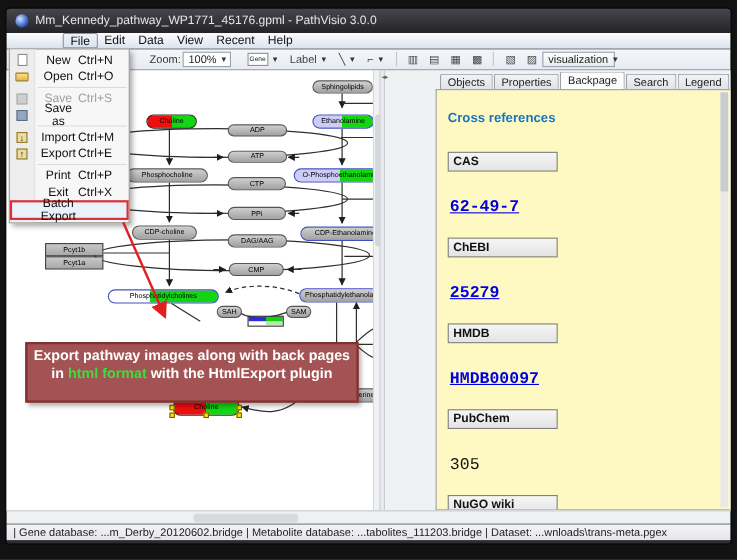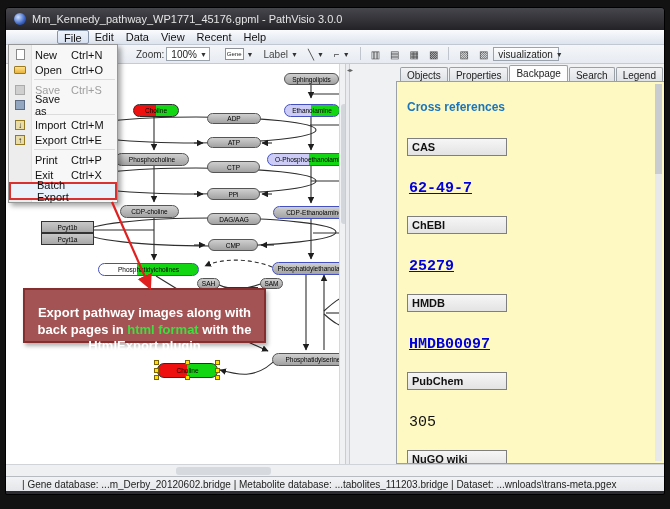--- a/index.html
+++ b/index.html
@@ -51,21 +51,21 @@
   .bp-section{margin-bottom:9px;}
   .bp-header{width:100px;border:1px solid #7f7f7f;background:linear-gradient(#f6f6f6,#e3e3e3);
        font-weight:bold;font-size:11px;color:#111;padding:2px 4px;}
   .bp-value{display:inline-block;font-size:15px;margin:24px 0 10px 2px;color:#111;font-family:Liberation Mono, monospace;}
   .bp-value.link{color:#0000dd;text-decoration:underline;font-weight:bold;}
 
   
   #hscrollrow{height:12px;background:#eef0f2;border-top:1px solid #d0d3d7;position:relative;}
   #hscrollrow .thumb{position:absolute;left:170px;top:2px;width:95px;height:8px;background:#d6d9dd;border-radius:3px;}
   #statusbar{height:15px;background:linear-gradient(#f2f3f5,#e4e6e9);border-top:1px solid #b8bcc2;
-       font-size:10px;color:#222;display:flex;align-items:center;padding-left:16px;white-space:nowrap;overflow:hidden;}
+       font-size:10px;color:#222;display:flex;align-items:center;padding-left:6px;white-space:nowrap;overflow:hidden;}
 
   
   .n{position:absolute;display:flex;align-items:center;justify-content:center;font-size:6.5px;
      color:#000;border:1px solid #555;white-space:nowrap;overflow:hidden;z-index:3;}
   .n.g{background:linear-gradient(#cfcfcf,#a2a2a2);border-radius:7px;}
   .n.gb{background:linear-gradient(#cfcfcf,#a2a2a2);border-radius:7px;border-color:#4450c0;}
   .n.rg{background:linear-gradient(90deg,#ee0f0f 50%,#12d612 50%);border-radius:7px;border-color:#2c2c2c;}
   .n.lg{background:linear-gradient(90deg,#ccccf6 48%,#12d612 48%);border-radius:7px;border-color:#4450c0;}
   .n.wg{background:linear-gradient(90deg,#ffffff 38%,#12d612 38%);border-radius:7px;border-color:#4450c0;}
   .n.boxg{background:linear-gradient(#c8c8c8,#a8a8a8);border-color:#333;}
@@ -74,36 +74,36 @@
             linear-gradient(90deg,#ffffff 50%,#bce4b5 50%) bottom/100% 45% no-repeat;border-color:#333;}
   .hdl{position:absolute;width:5px;height:5px;background:#ffdf00;border:1px solid #7d6300;z-index:4;}
   #edges{position:absolute;left:0;top:0;z-index:1;}
 
   
   #filemenu{position:absolute;left:8px;top:44px;width:110px;background:#f7f7f7;border:1px solid #979797;
        box-shadow:3px 3px 5px rgba(0,0,0,.35);z-index:50;padding:2px 0;}
   #filemenu:before{content:"";position:absolute;left:0;top:0;bottom:0;width:22px;background:#ededee;border-right:1px solid #e0e0e0;}
   .fm-row{position:relative;display:flex;align-items:center;height:15px;font-size:11px;color:#111;padding-right:4px;}
   .fm-ico{width:22px;display:flex;align-items:center;justify-content:center;z-index:1;}
-  .fm-label{flex:1;padding-left:4px;z-index:1;}
+  .fm-label{flex:1;padding-left:4px;z-index:1;text-align:center;}
   .fm-sc{width:42px;text-align:left;z-index:1;}
   .fm-sub{width:8px;font-size:8px;z-index:1;}
   .fm-row.disabled{color:#9f9f9f;}
   .fm-sep{height:1px;background:#dcdcdc;margin:2px 2px 2px 25px;}
   .fm-row.hl{border:2px solid #d93030;background:#e9f1fb;height:18px;}
   .ico-page{width:9px;height:11px;background:#fff;border:1px solid #8a8a8a;}
   .ico-folder{width:12px;height:8px;background:linear-gradient(#ffe08a,#e8b33c);border:1px solid #9c7a1e;border-radius:1px;}
   .ico-floppy{width:10px;height:10px;background:#93a7c0;border:1px solid #5d6e84;}
   .ico-floppy.dis{background:#cfcfcf;border-color:#aaa;}
   .ico-arrowbox{width:10px;height:10px;background:#e9dca6;border:1px solid #93791f;font-size:8px;line-height:9px;text-align:center;color:#222;}
 
   
-  #callout{position:absolute;left:23px;top:288px;width:243px;height:55px;background:#a35353;
+  #callout{position:absolute;left:23px;top:311px;width:303px;height:55px;background:#a35353;
        border:2px solid #832f2f;box-shadow:2px 3px 4px rgba(0,0,0,.3);z-index:40;
-       color:#fff;font-size:13px;font-weight:bold;text-align:center;line-height:16.5px;padding:15px 4px;}
+       color:#fff;font-size:13px;font-weight:bold;text-align:center;line-height:16.5px;padding:2px 4px;}
   #callout .green{color:#3fdd3f;}
   #overlay-arrow{position:absolute;left:0;top:0;z-index:60;pointer-events:none;}
 </style>
 </head>
 <body>
 
 <div id="win">
   <div id="titlebar">
     <div id="title-icon"></div>
     <span>Mm_Kennedy_pathway_WP1771_45176.gpml - PathVisio 3.0.0</span>

